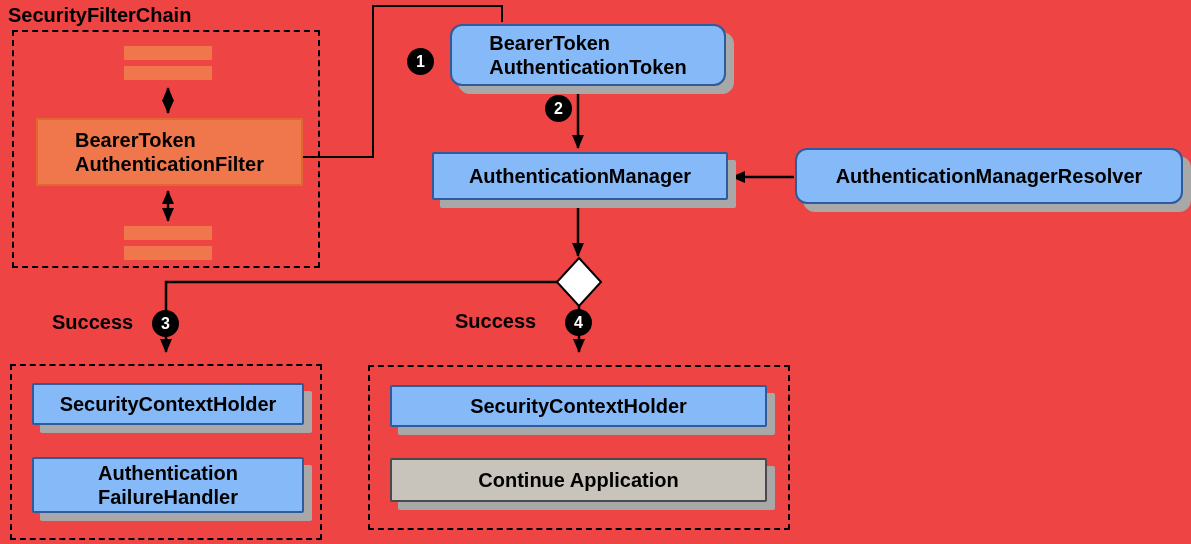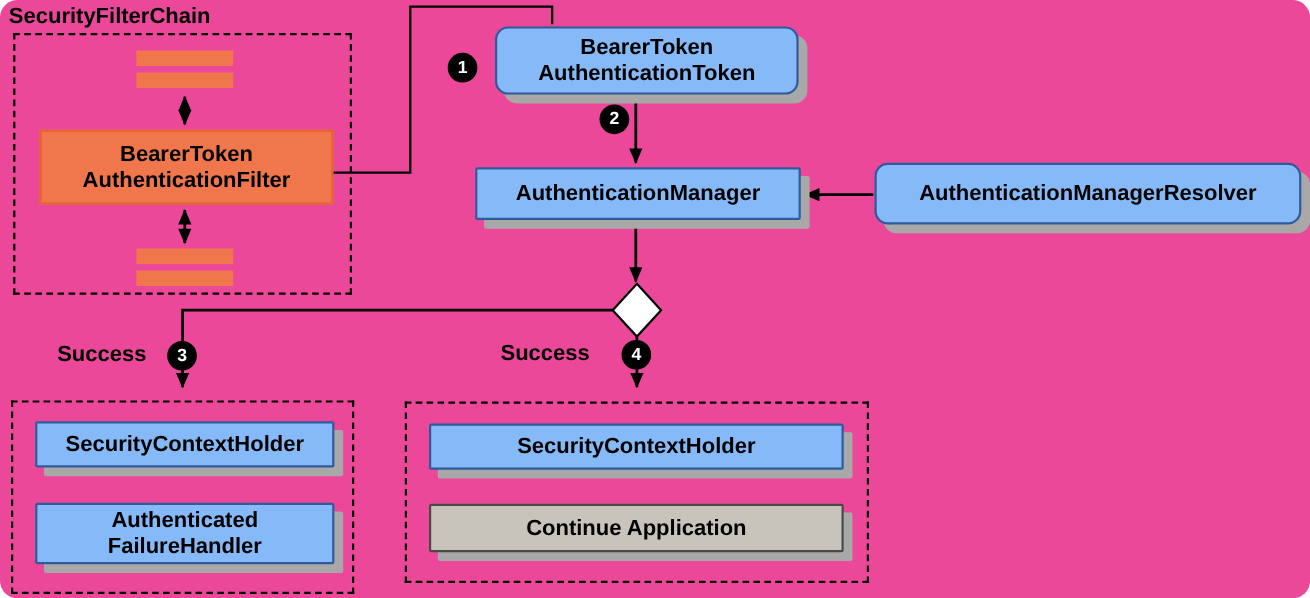--- a/index.html
+++ b/index.html
@@ -3,34 +3,32 @@
 <meta charset="utf-8">
 <style>
   * { margin: 0; padding: 0; box-sizing: border-box; }
   html, body { background: #ffffff; }
   body { font-family: "Liberation Sans", sans-serif; color: #000; }
 
   .canvas {
     position: relative;
     width: 1191px;
     height: 544px;
-    background: #ec4899;
+    background: #ef4444;
     overflow: hidden;
-    border-radius: 16px;
   }
 
   svg.wires { position: absolute; left: 0; top: 0; z-index: 1; }
 
   .node {
     position: absolute;
     z-index: 2;
     display: flex;
     align-items: center;
     justify-content: center;
-    text-align: center;
     font-weight: bold;
     font-size: 20px;
     line-height: 1.22;
     color: #000;
     white-space: pre-line;
   }
 
   .blue {
     background: #85B9F8;
     border: 2px solid #2F5B9D;
@@ -147,21 +145,21 @@
   <div class="lbl" style="left:52px; top:311px;">Success</div>
   <div class="badge" style="left:152px; top:310px;">3</div>
 
   <div class="lbl" style="left:455px; top:310px;">Success</div>
   <div class="badge" style="left:565px; top:309px;">4</div>
 
   <div class="dashed" style="left:10px; top:364px; width:312px; height:176px;"></div>
 
   <div class="node blue sq" style="left:32px; top:383px; width:272px; height:42px;">SecurityContextHolder</div>
 
-  <div class="node blue sq" style="left:32px; top:457px; width:272px; height:56px;">Authenticated
+  <div class="node blue sq" style="left:32px; top:457px; width:272px; height:56px;">Authentication
 FailureHandler</div>
 
   <div class="dashed" style="left:368px; top:365px; width:422px; height:165px;"></div>
 
   <div class="node blue sq" style="left:390px; top:385px; width:377px; height:42px;">SecurityContextHolder</div>
 
   <div class="node gray sq" style="left:390px; top:458px; width:377px; height:44px;">Continue Application</div>
 
 </div>
 

